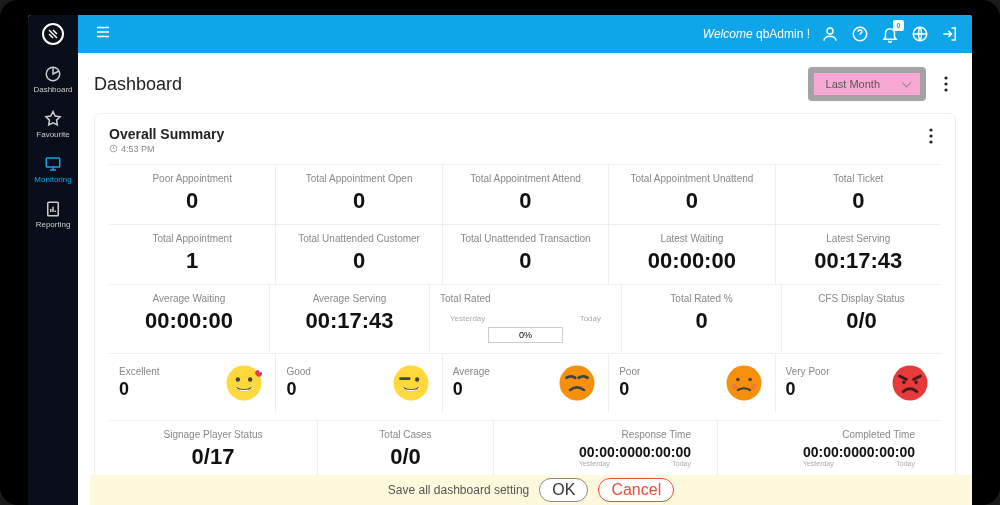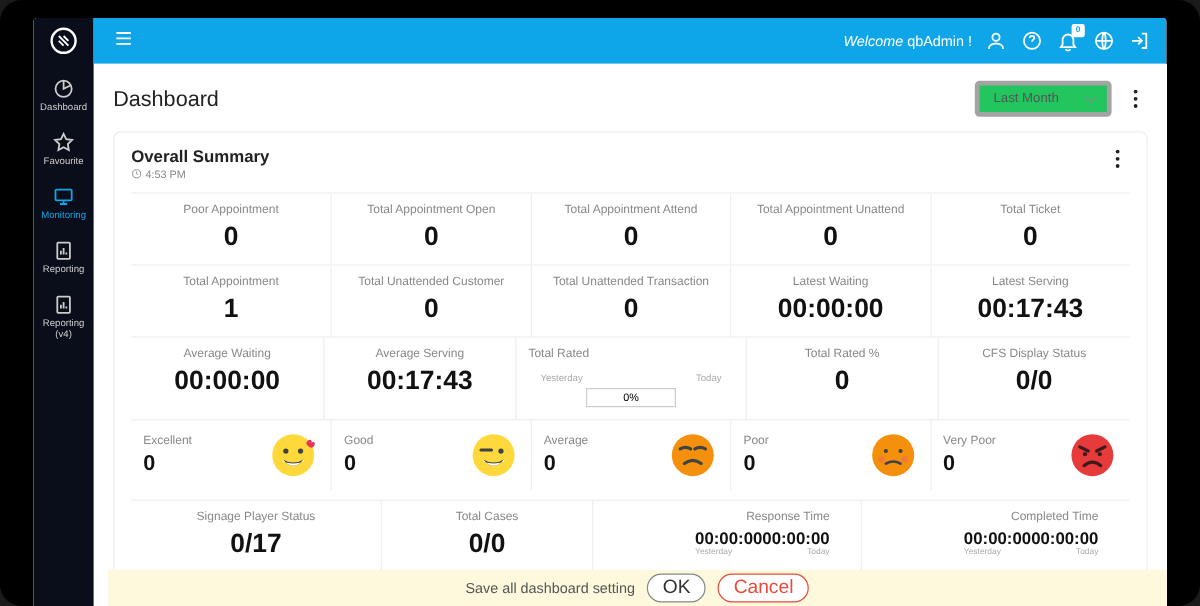--- a/index.html
+++ b/index.html
@@ -21,21 +21,21 @@
 .topbar-right{margin-left:auto;display:flex;align-items:center;gap:10px}
 .welcome{font-size:12px}
 .welcome .italic{font-style:italic}
 .topbar-icon{width:20px;height:20px;display:flex;align-items:center;justify-content:center;cursor:pointer;position:relative}
 .topbar-icon svg{width:18px;height:18px}
 .badge{position:absolute;top:-4px;right:-4px;background:#fff;color:#0ea5e9;font-size:7px;min-width:11px;height:11px;border-radius:2px;display:flex;align-items:center;justify-content:center;font-weight:bold}
 .content{flex:1;background:#fff;overflow-y:auto;padding:14px 16px 50px 16px}
 .page-header{display:flex;align-items:center;margin-bottom:12px}
 .page-title{font-size:18px;font-weight:500;color:#222}
 .page-header-right{margin-left:auto;display:flex;align-items:center;gap:10px}
-.select-box{border:4px solid #a3a3a3;border-radius:4px;padding:5px 40px 5px 12px;font-size:11px;color:#555;background:#22c55e;position:relative;cursor:pointer;min-width:110px}
+.select-box{border:6px solid #a3a3a3;border-radius:4px;padding:5px 40px 5px 12px;font-size:11px;color:#555;background:#f9a8d4;position:relative;cursor:pointer;min-width:110px}
 .select-box::after{content:"";position:absolute;right:10px;top:50%;width:6px;height:6px;border-right:1px solid #888;border-bottom:1px solid #888;transform:translateY(-70%) rotate(45deg)}
 .kebab{width:20px;height:20px;cursor:pointer;display:flex;align-items:center;justify-content:center}
 .kebab svg{width:4px;height:16px}
 .card{border:1px solid #eee;border-radius:6px;padding:12px 14px;position:relative}
 .card-header{display:flex;align-items:flex-start;margin-bottom:10px}
 .card-title{font-size:14px;font-weight:600;color:#222}
 .card-time{font-size:9px;color:#888;margin-top:2px;display:flex;align-items:flex-start;gap:3px}
 .card-time svg{width:9px;height:9px}
 .card-kebab{margin-left:auto}
 .stat-row{display:grid;border-top:1px solid #eee}
@@ -108,29 +108,20 @@
   </div>
   <div class="sidebar-item">
     <span class="icon">
             <svg viewBox="0 0 24 24" fill="none" stroke="currentColor" stroke-width="2">
               <rect x="5" y="3" width="14" height="18" rx="1"></rect>
               <path d="M9 12v4M12 9v7M15 14v2"></path>
             </svg>
           </span>
     <span class="label">Reporting</span>
   </div>
-  <div class="sidebar-item">
-    <span class="icon">
-            <svg viewBox="0 0 24 24" fill="none" stroke="currentColor" stroke-width="2">
-              <rect x="5" y="3" width="14" height="18" rx="1"></rect>
-              <path d="M9 12v4M12 9v7M15 14v2"></path>
-            </svg>
-          </span>
-    <span class="label">Reporting (v4)</span>
-  </div>
 </div>
 
 <div class="main">
 
   <div class="topbar">
     <div class="hamburger">
       <svg viewBox="0 0 24 24" fill="none" stroke="#fff" stroke-width="2">
               <path d="M4 6h16M4 12h16M4 18h16"></path>
             </svg>
     </div>

